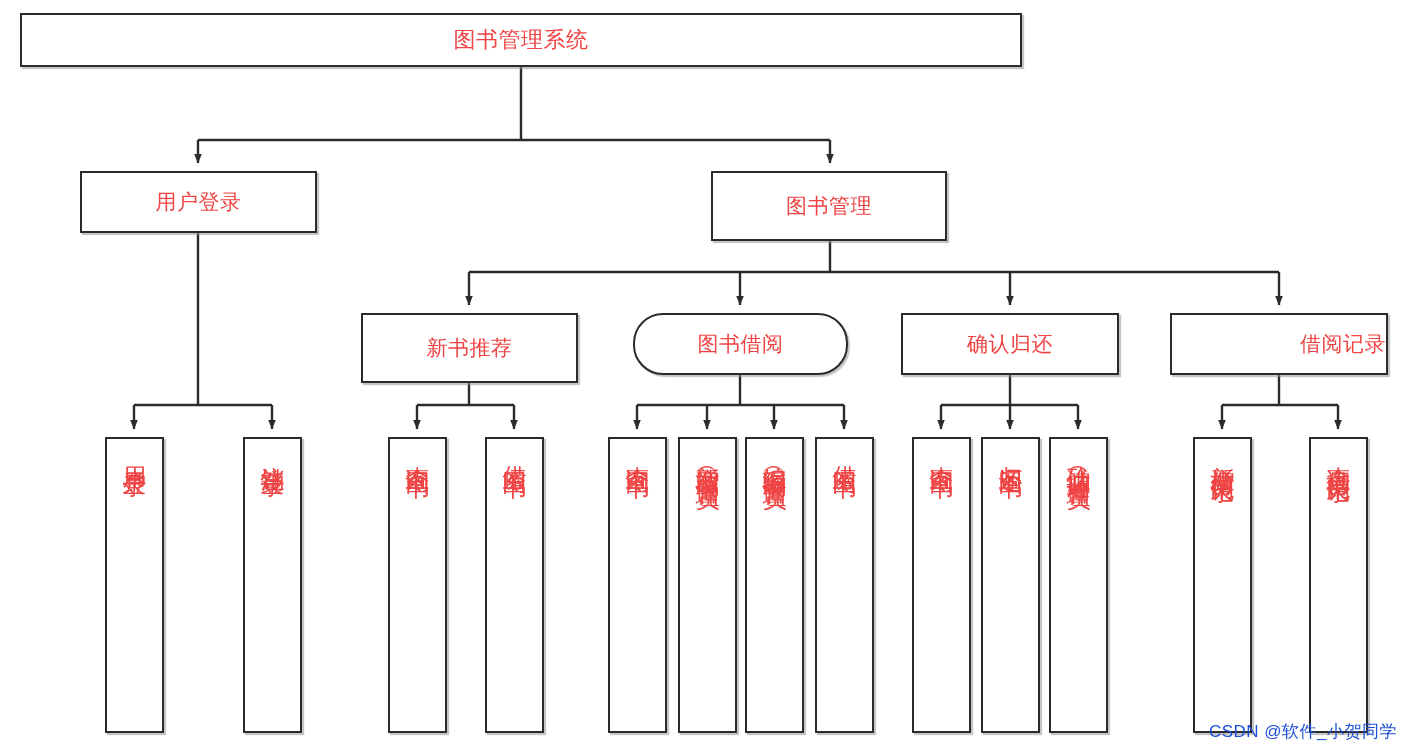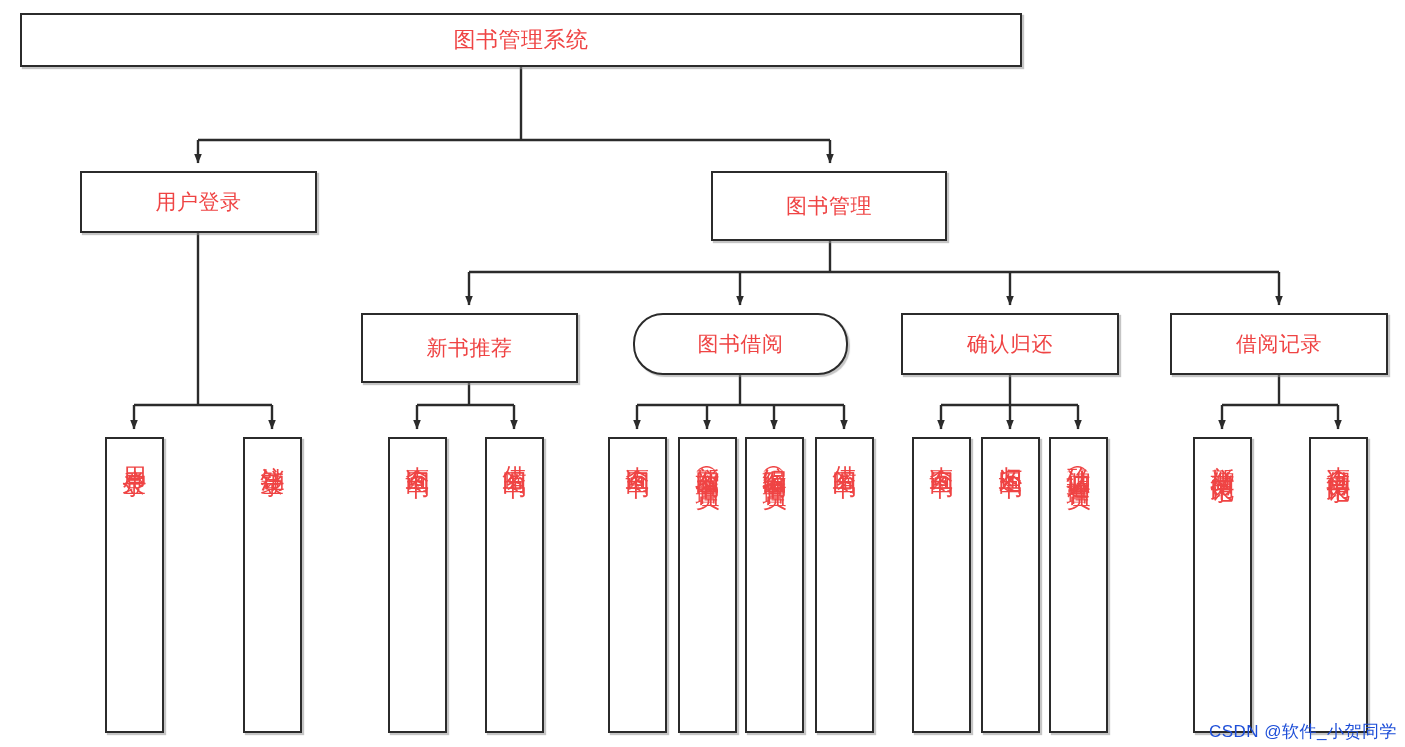--- a/index.html
+++ b/index.html
@@ -141,21 +141,21 @@
 
   <div class="node h" style="left:361px; top:313px; width:217px; height:70px;">
     <span class="label">新书推荐</span>
   </div>
   <div class="node h" style="left:633px; top:313px; width:215px; height:62px;border-radius:30px;">
     <span class="label">图书借阅</span>
   </div>
   <div class="node h" style="left:901px; top:313px; width:218px; height:62px;">
     <span class="label">确认归还</span>
   </div>
-  <div class="node h" style="left:1170px; top:313px; width:218px; height:62px;">
+  <div class="node h" style="left:1170px; top:313px; width:218px; height:62px;justify-content:flex-end;">
     <span class="label">借阅记录</span>
   </div>
 
   <div class="node v" style="left:105px; top:437px; width:59px; height:296px;">
     <span class="label">用户登录</span>
   </div>
   <div class="node v" style="left:243px; top:437px; width:59px; height:296px;">
     <span class="label">注销登录</span>
   </div>
 

